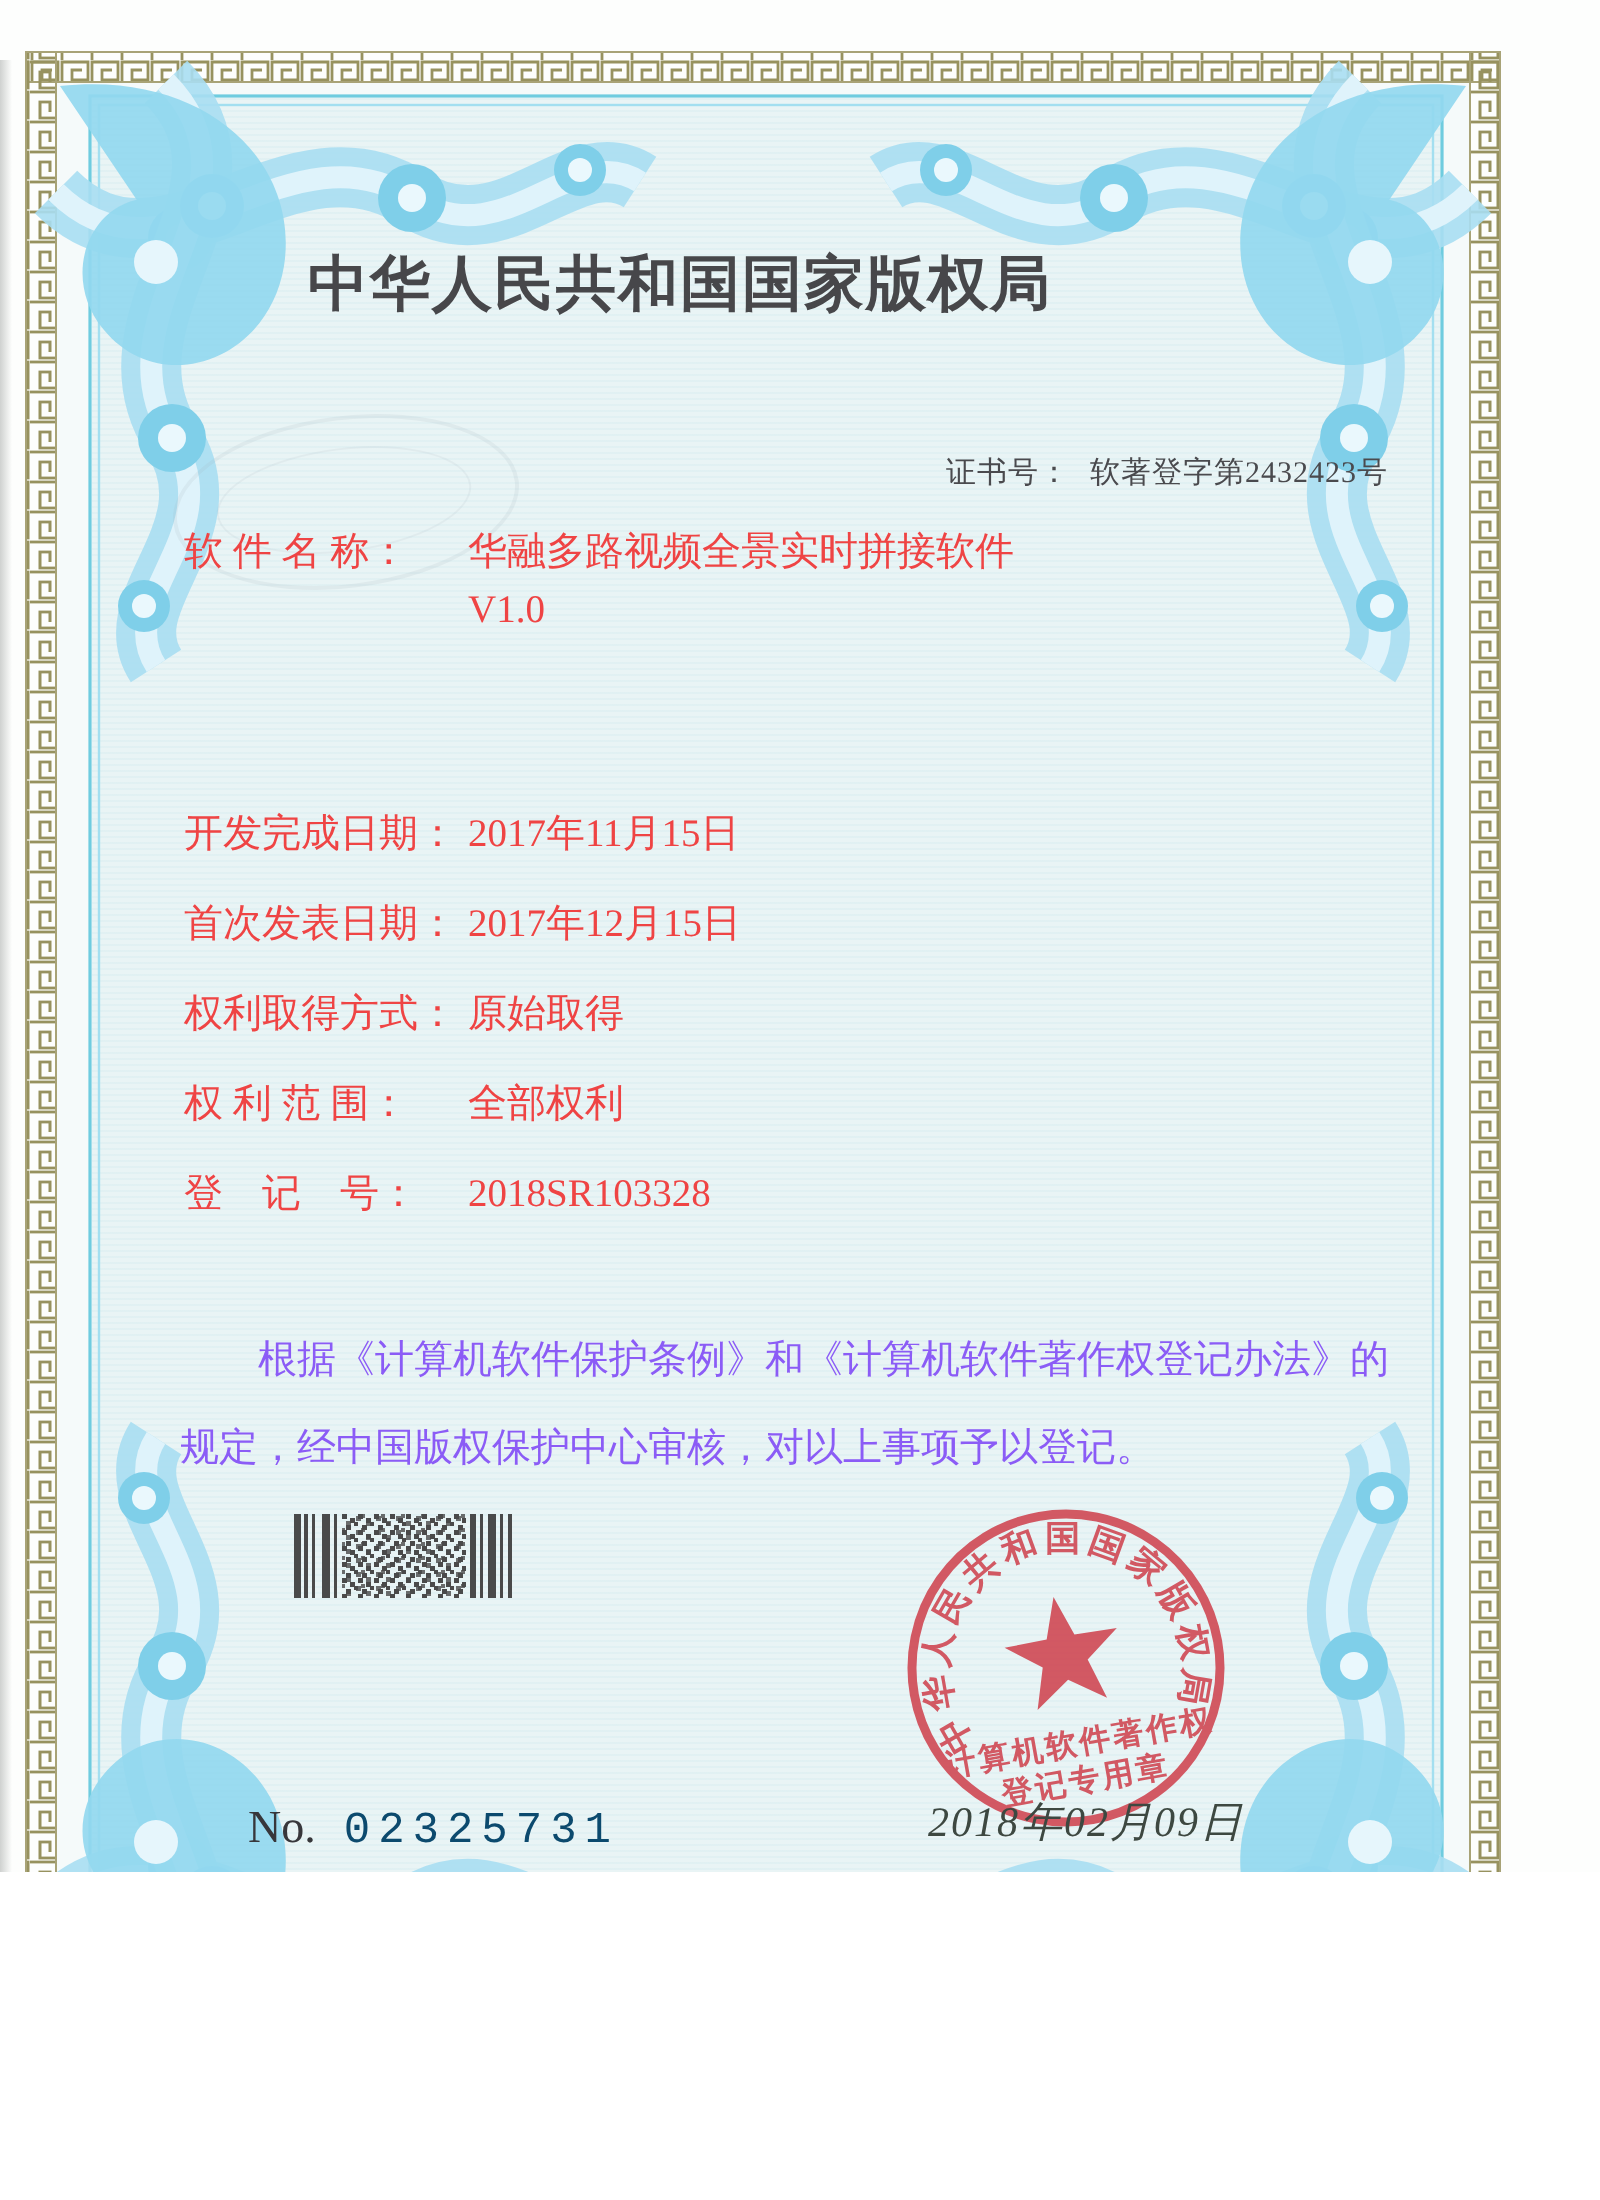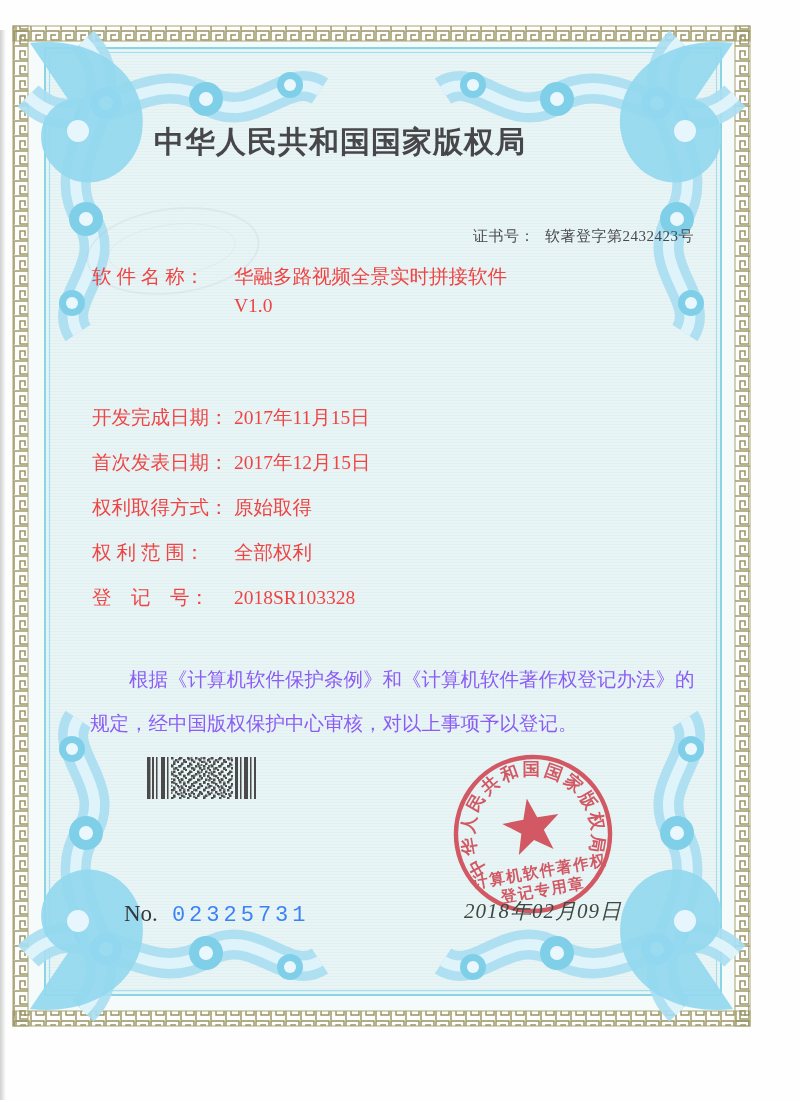--- a/index.html
+++ b/index.html
@@ -1,16 +1,16 @@
 <!DOCTYPE html>
 <html><head>
 <meta charset="utf-8">
 <style>
   html,body{margin:0;padding:0;background:#ffffff;}
-  .page{position:relative;width:800px;height:1100px;background:#fdfefd;overflow:hidden;
+  .page{position:relative;width:800px;height:936px;background:#fdfefd;overflow:hidden;
         font-family:"Liberation Serif","DejaVu Serif",serif;}
   
   .scan-edge-left{position:absolute;left:0;top:30px;width:6px;height:1070px;
         background:linear-gradient(90deg,rgba(110,115,112,.32),rgba(110,115,112,0));}
   
   .inner-bg{position:absolute;left:28px;top:41px;width:707px;height:970px;background:#f5fafa;}
   .inner-core{position:absolute;left:46px;top:49px;width:674px;height:945px;background:#e9f4f5;
         background-image:repeating-linear-gradient(180deg,rgba(130,200,215,.08) 0px,rgba(130,200,215,.08) 1px,rgba(0,0,0,0) 1px,rgba(0,0,0,0) 3px);}
   .frame-svg{position:absolute;left:0;top:0;}
   
@@ -40,21 +40,21 @@
   .declaration .l2{white-space:nowrap;}
   
   .barcode{position:absolute;left:147px;top:757px;}
   
   .seal{position:absolute;left:423px;top:722px;z-index:3;}
   .issue-date{position:absolute;left:464px;top:897px;font-size:21px;color:#3d4841;
         letter-spacing:1px;z-index:5;font-style:italic;}
   
   .serial{position:absolute;left:124px;top:901px;font-size:23px;color:#37373b;z-index:4;}
   .serial .num{font-family:"Liberation Mono","DejaVu Sans Mono",monospace;font-size:22px;
-        color:#3b82f6;letter-spacing:4px;margin-left:14px;}
+        color:#0c4a6e;letter-spacing:4px;margin-left:14px;}
 </style>
 </head>
 <body>
 
 <div class="page">
 
   <div class="scan-edge-left"></div>
   <div class="inner-bg"></div>
   <div class="inner-core"></div>
 

